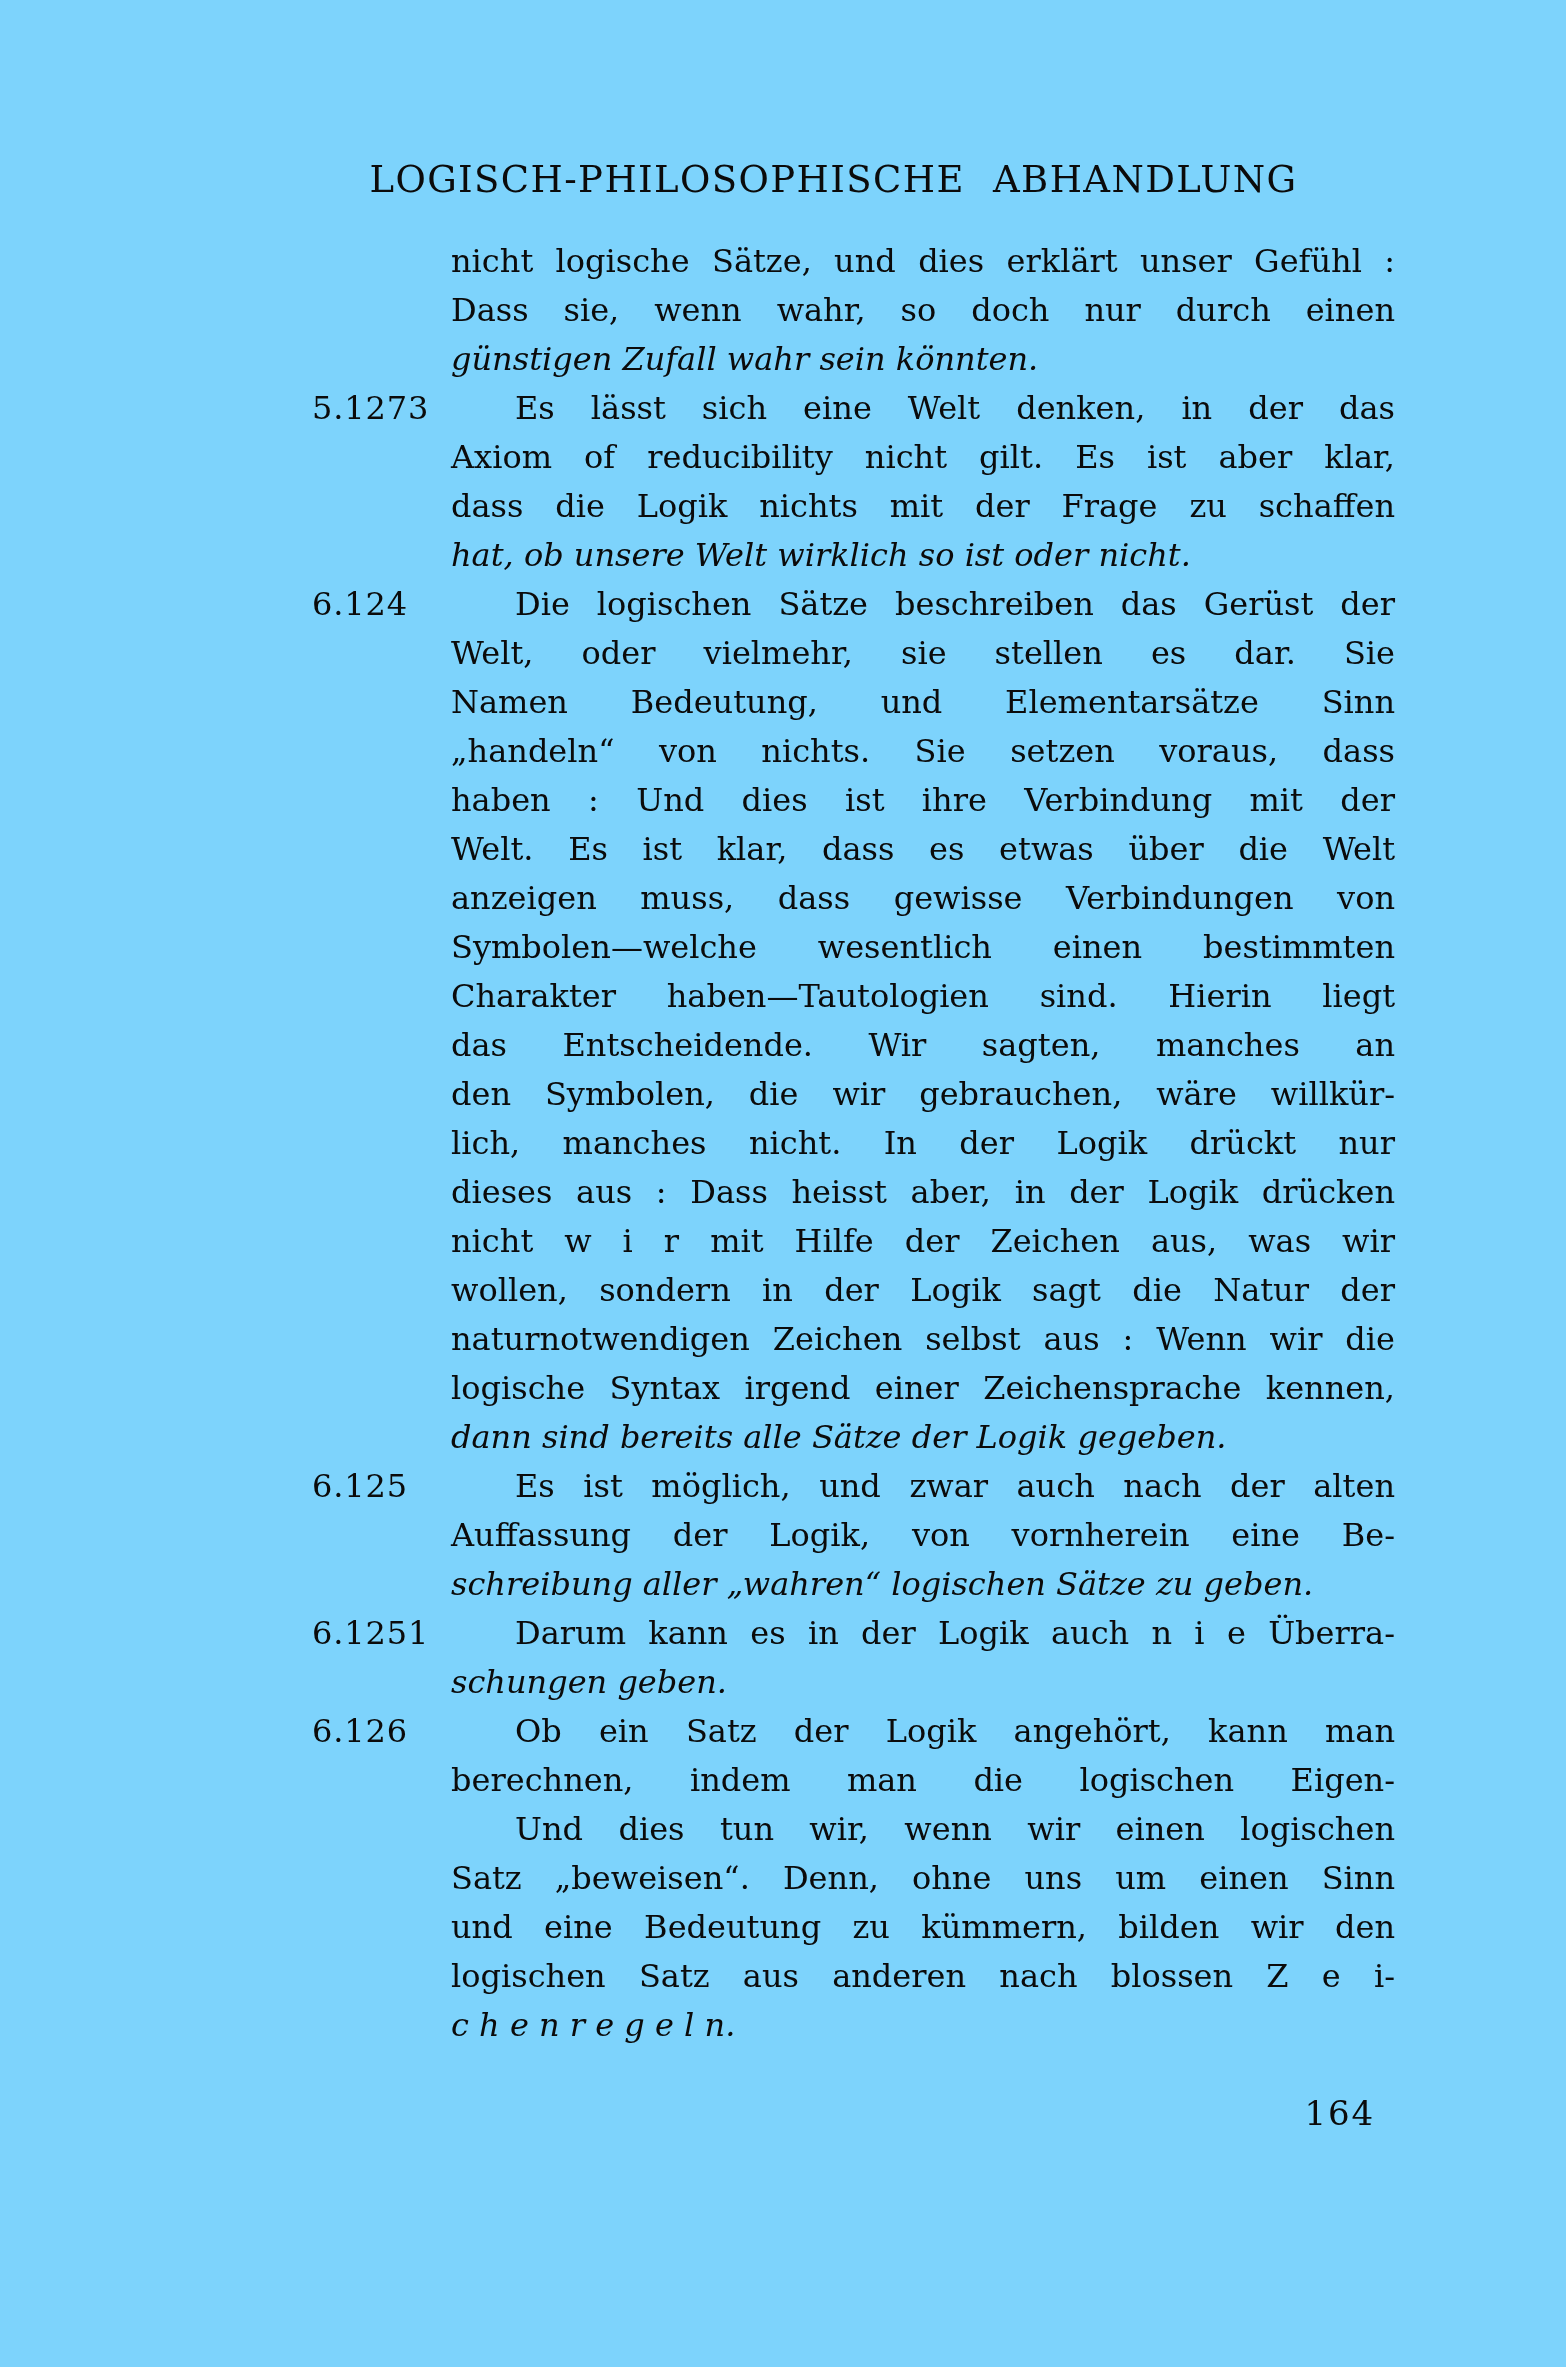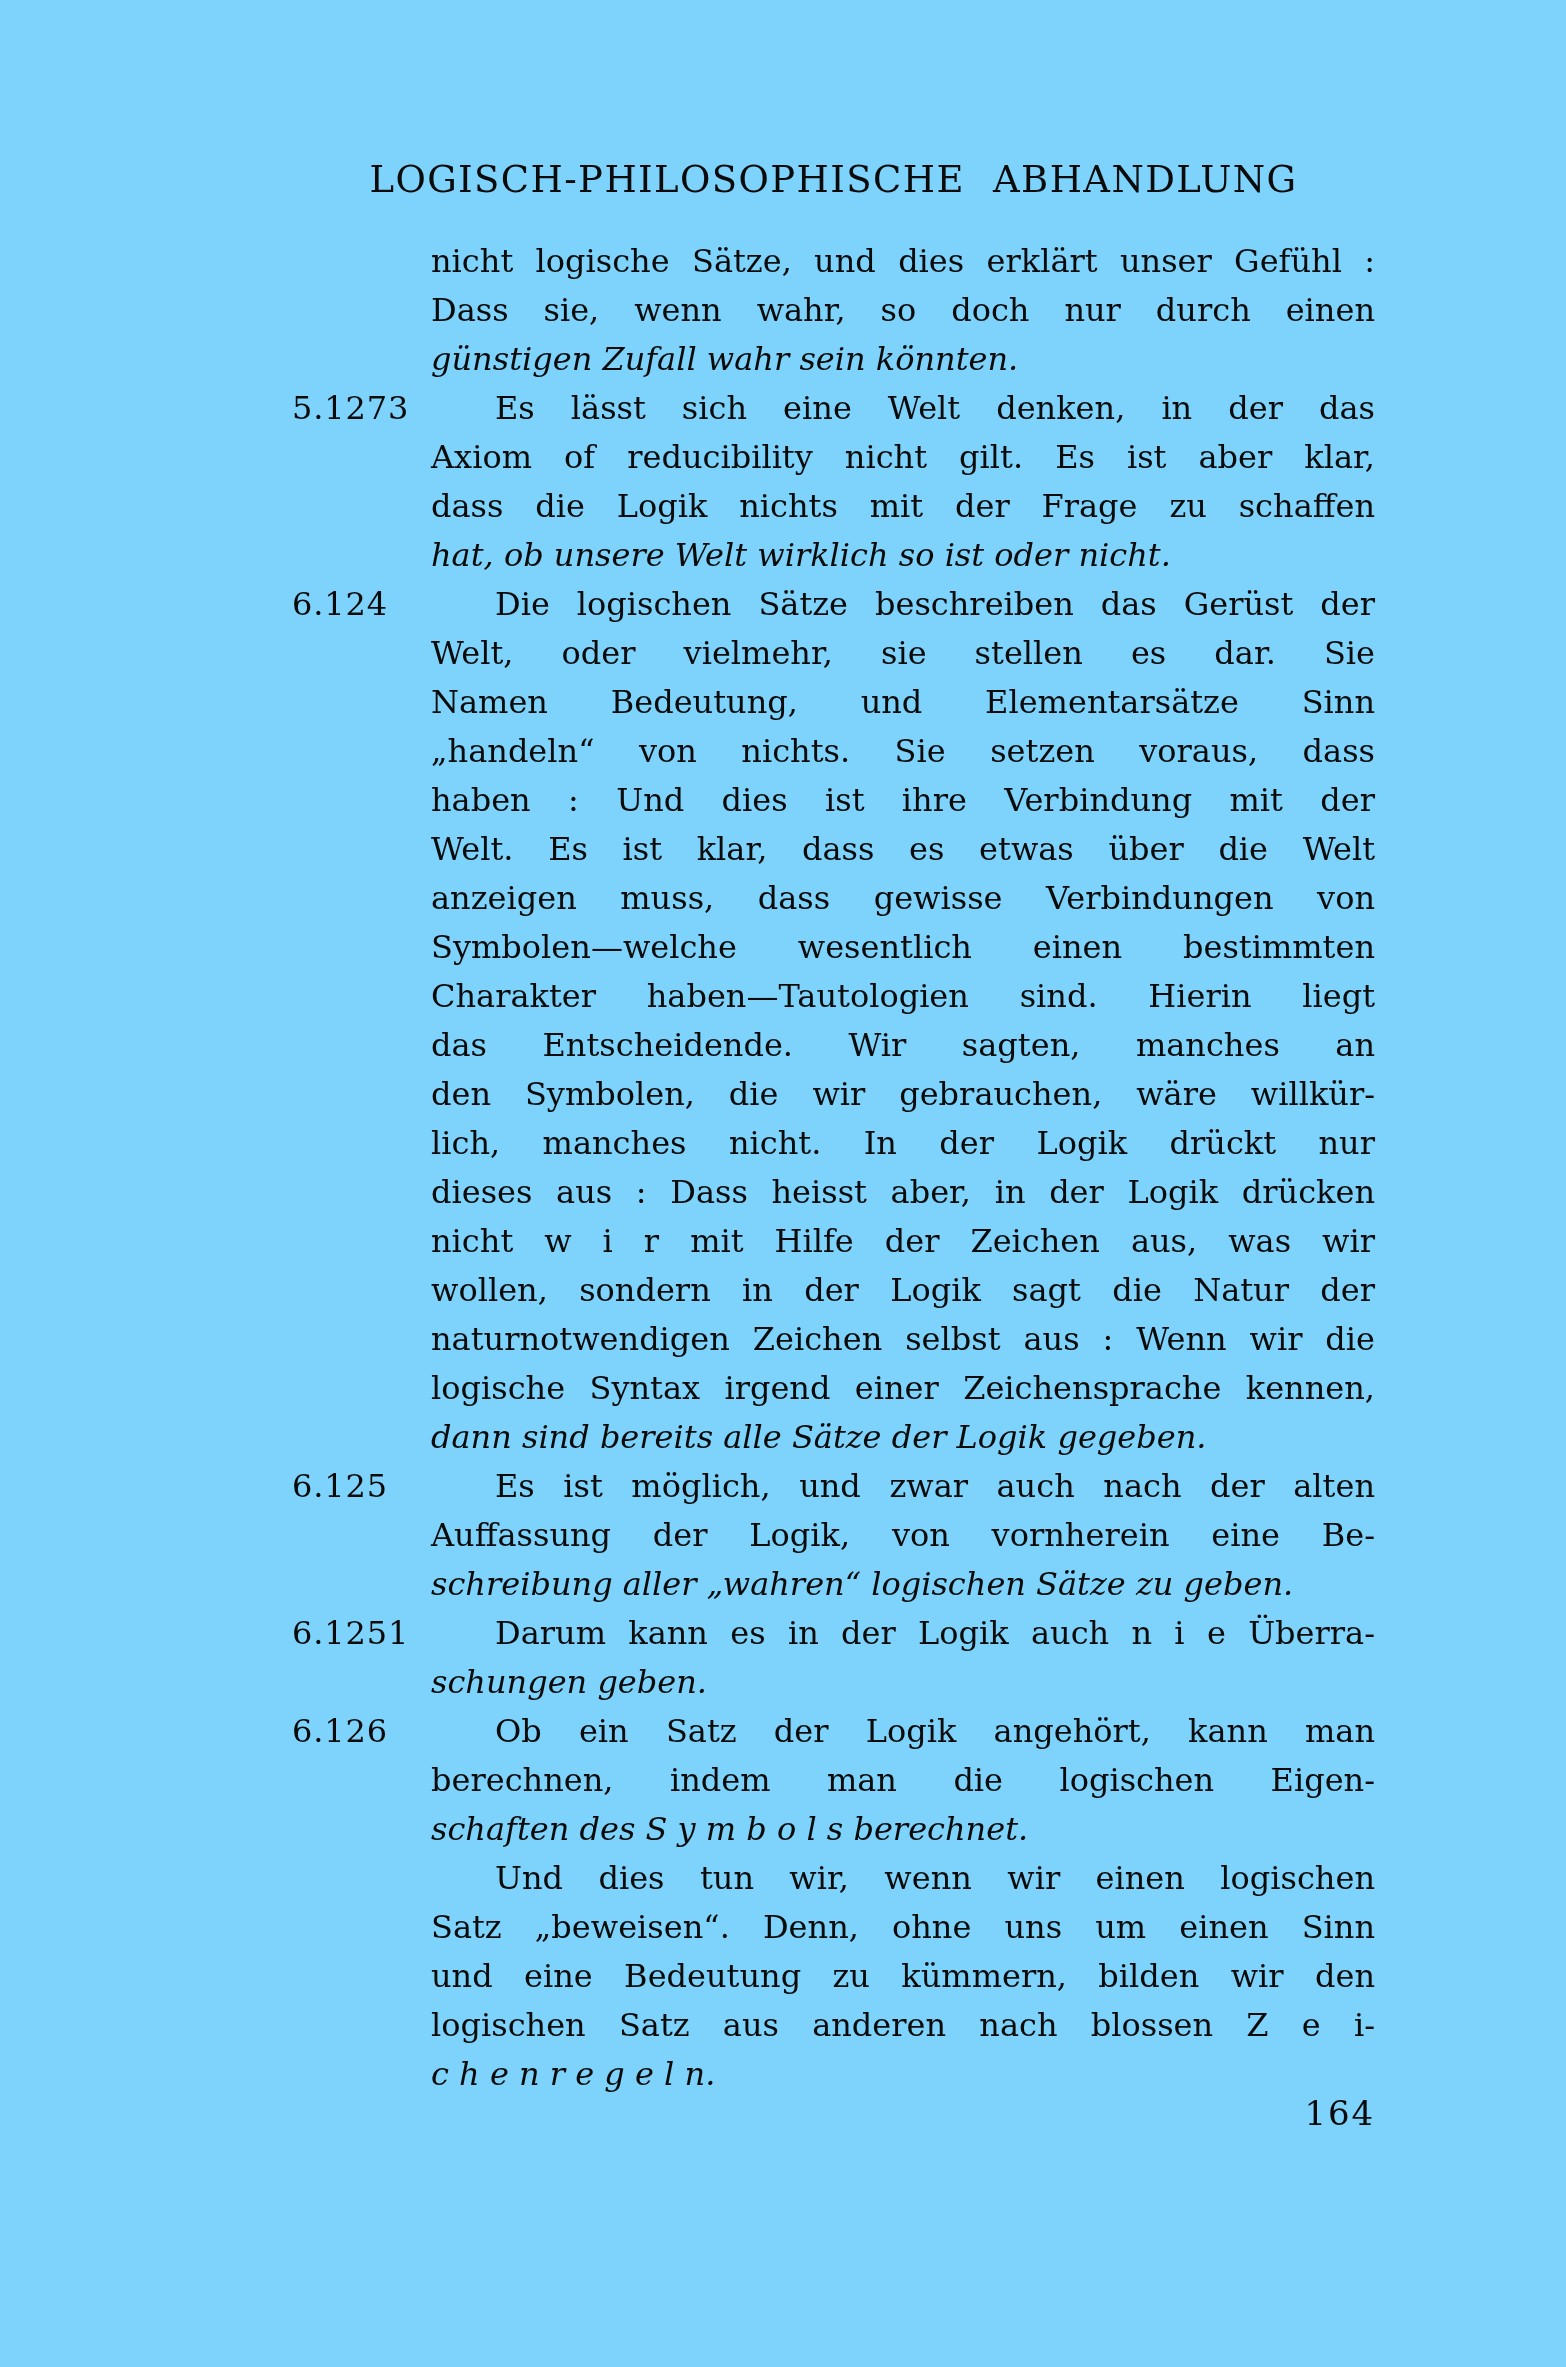--- a/index.html
+++ b/index.html
@@ -27,21 +27,21 @@
     word-spacing: 15px;
     white-space: nowrap;
   }
   .text-block {
     position: absolute;
     top: 237px;
     left: 292px;
     width: 1083px;
     font-size: 32px;
   }
-  .entry { position: relative; }
+  .entry { position: relative; margin-left: 20px; }
   .num {
     position: absolute;
     left: 0;
     top: 0;
     line-height: 49px;
     letter-spacing: 0.9px;
   }
   .lines { margin-left: 139px; width: 944px; }
   .line {
     height: 49px;
@@ -121,21 +121,20 @@
         <div class="lines">
           <div class="line indent">Darum kann es in der Logik auch n i e Überra-</div>
           <div class="line last">schungen geben.</div>
         </div>
       </div>
       <div class="entry">
         <span class="num">6.126</span>
         <div class="lines">
           <div class="line indent">Ob ein Satz der Logik angehört, kann man</div>
           <div class="line">berechnen, indem man die logischen Eigen-</div>
-          <div class="line last">schaften des S y m b o l s berechnet.</div>
         </div>
       </div>
       <div class="entry">
         <div class="lines">
           <div class="line indent">Und dies tun wir, wenn wir einen logischen</div>
           <div class="line">Satz „beweisen“. Denn, ohne uns um einen Sinn</div>
           <div class="line">und eine Bedeutung zu kümmern, bilden wir den</div>
           <div class="line">logischen Satz aus anderen nach blossen Z e i-</div>
           <div class="line last">c h e n r e g e l n.</div>
         </div>

